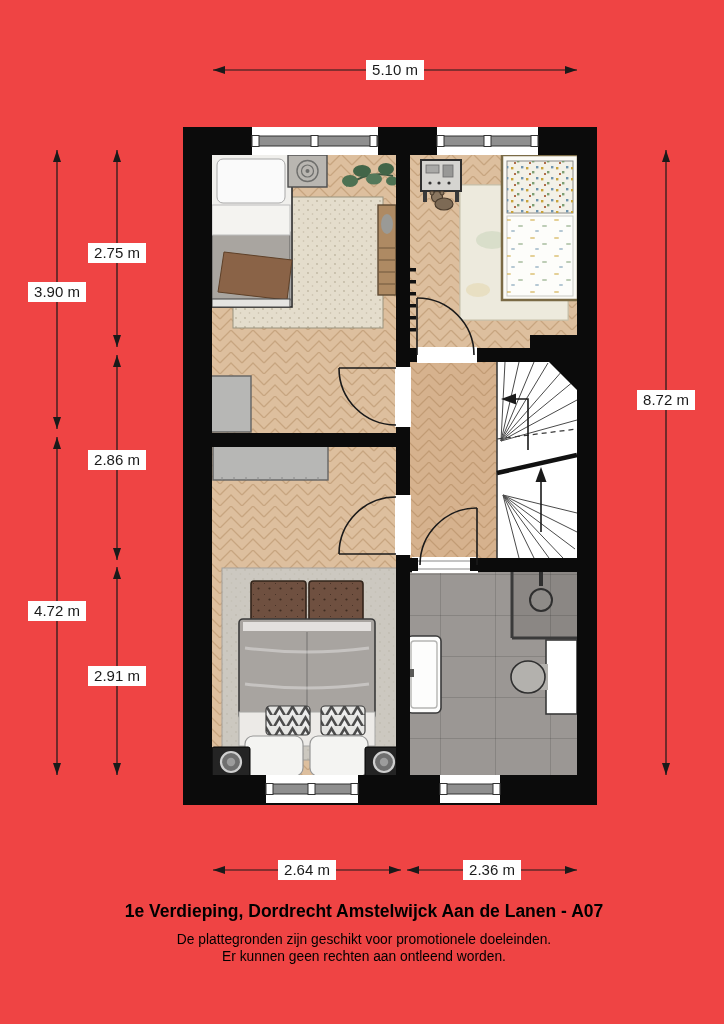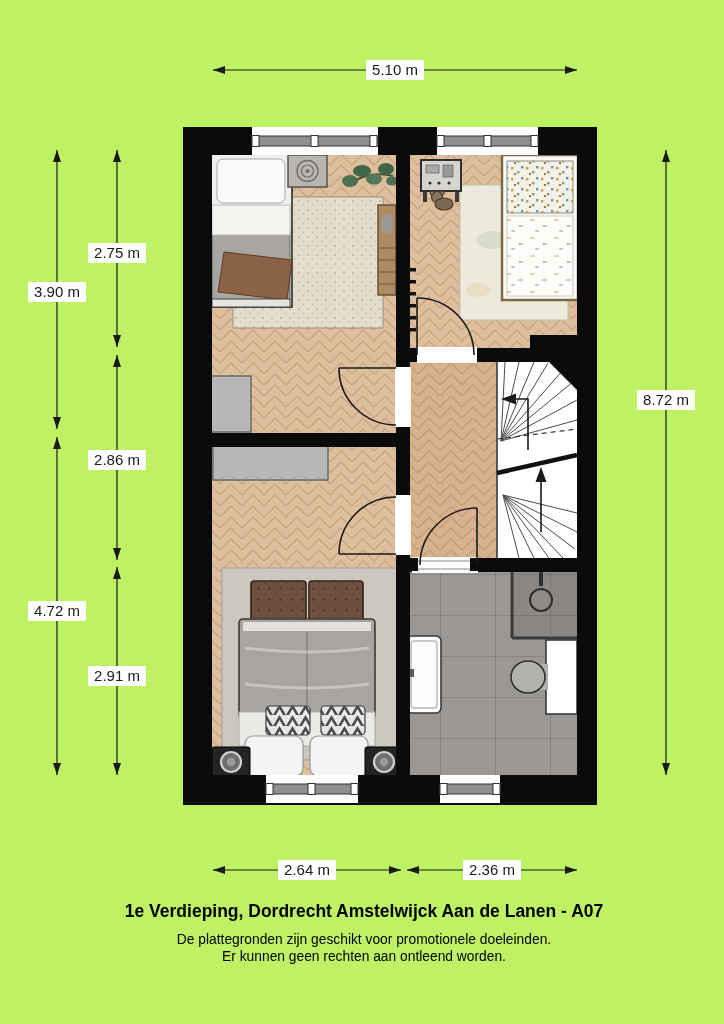--- a/index.html
+++ b/index.html
@@ -1,16 +1,16 @@
 <!DOCTYPE html>
 <html><head>
 <meta charset="utf-8">
 <style>
   html,body{margin:0;padding:0;background:#ffffff;}
-  .page{position:relative;width:724px;height:1024px;background:#bef264;overflow:hidden;
+  .page{position:relative;width:724px;height:1024px;background:#ef4444;overflow:hidden;
         font-family:"Liberation Sans",sans-serif;}
   svg{position:absolute;left:0;top:0;}
   .dimtext{font-size:15px;fill:#1a1a1a;}
   .title{font-size:17.5px;font-weight:bold;fill:#000;}
   .sub{font-size:13.8px;fill:#000;}
 </style>
 </head>
 <body>
 
 <div class="page">

